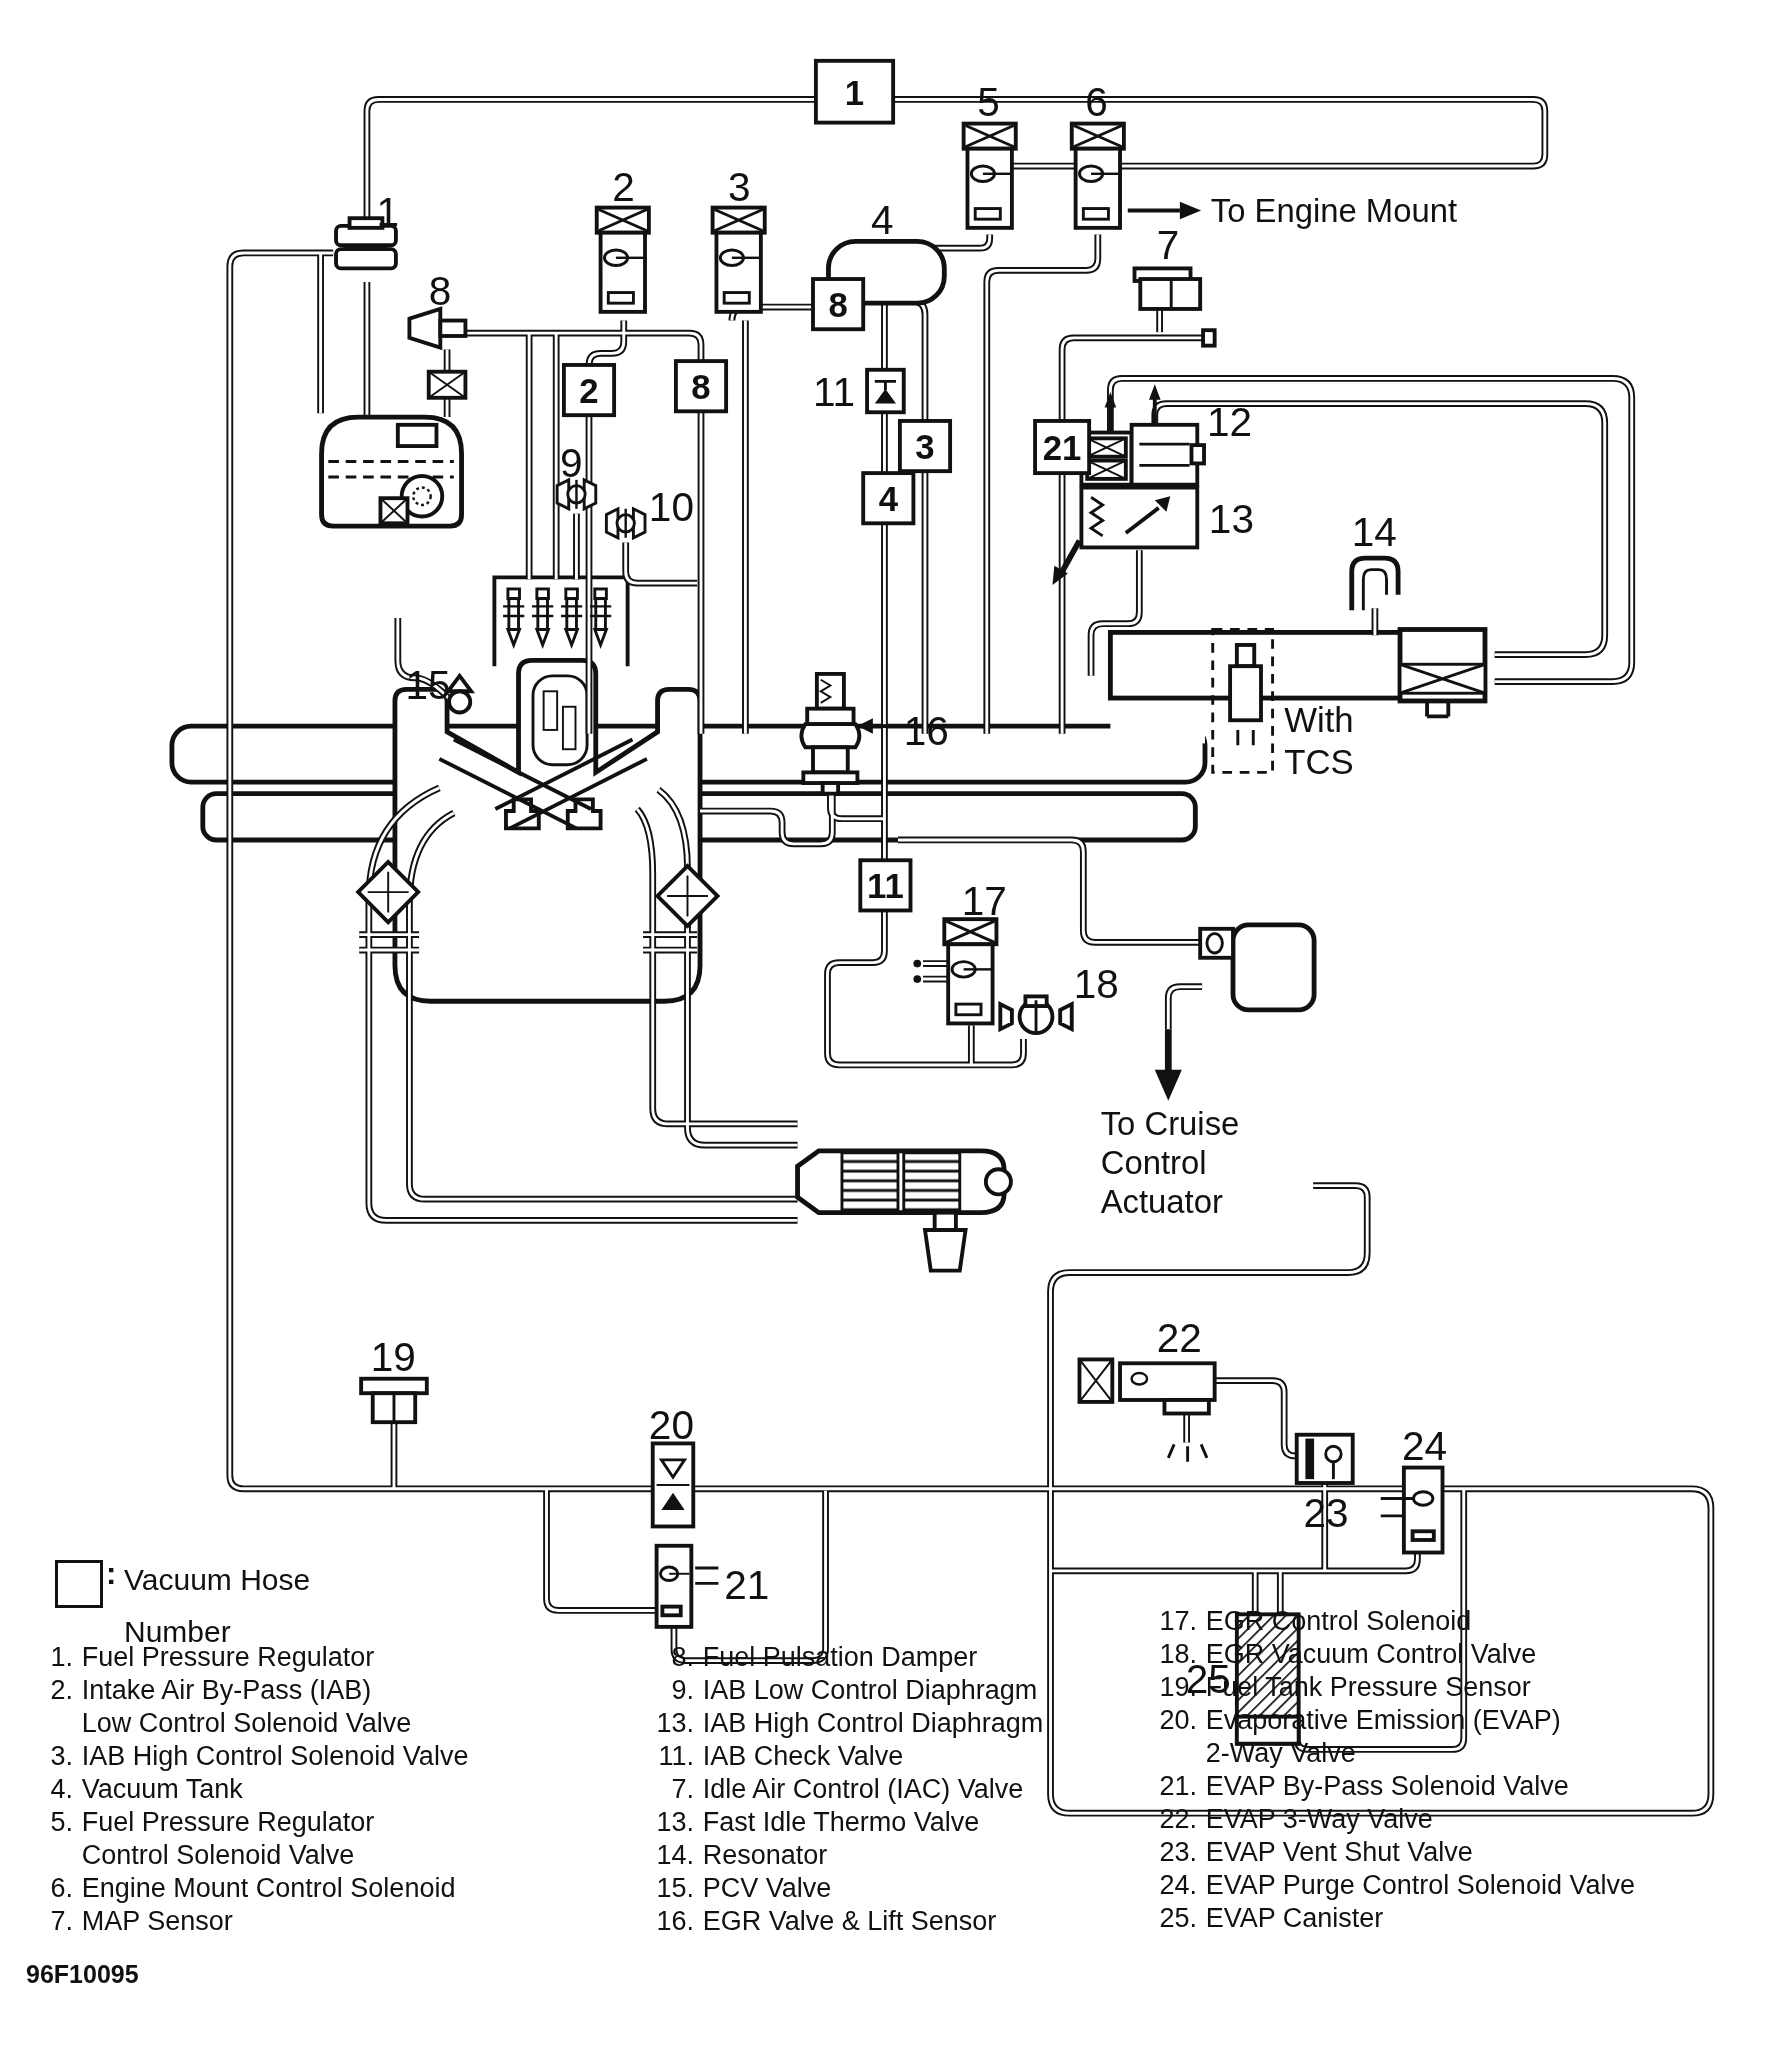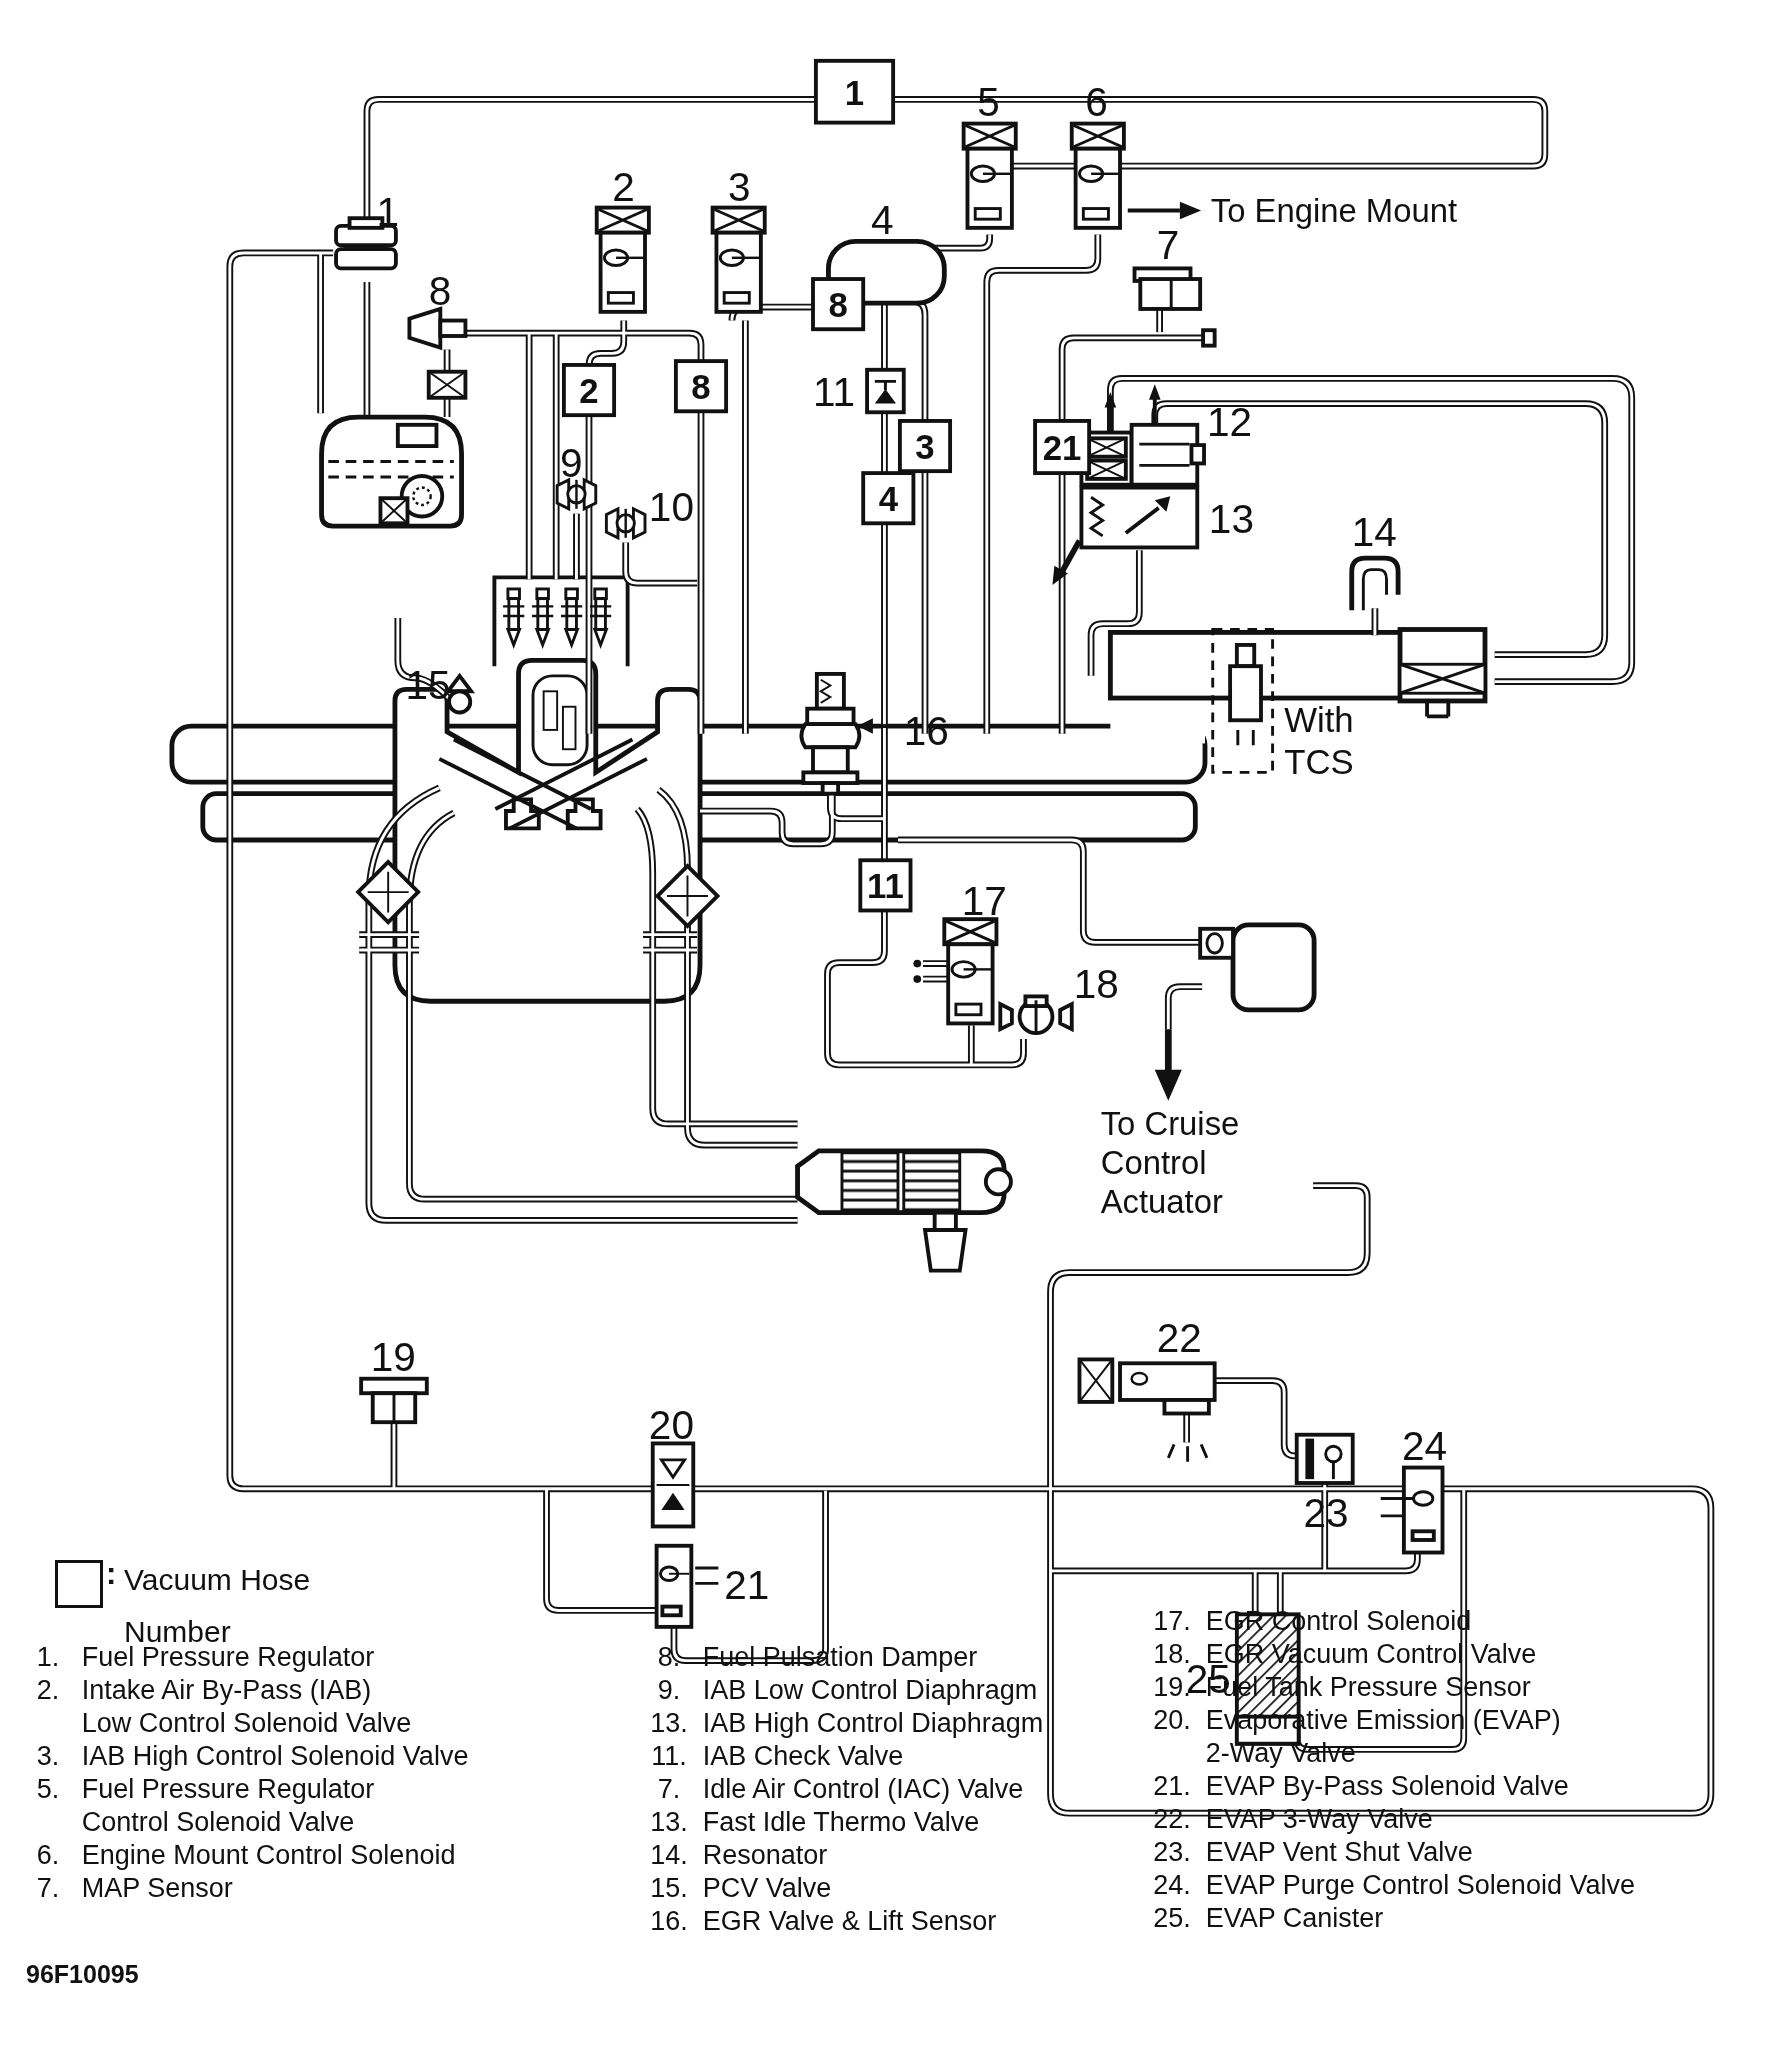--- a/index.html
+++ b/index.html
@@ -17,21 +17,21 @@
   .wf5{fill:#fff;stroke:#111;stroke-width:5;}
   .bf{fill:#111;stroke:none;}
   text{fill:#111;}
   .cl{font-size:42px;}
   .bn{font-size:36px;font-weight:bold;text-anchor:middle;}
   .an{font-size:34px;}
   .an2{font-size:36px;}
   
   .legend-col{position:absolute;font-size:27px;line-height:33px;}
   .li{white-space:nowrap;}
-  .ln{display:inline-block;width:50px;text-align:center;vertical-align:top;}
+  .ln{display:inline-block;width:50px;text-align:right;vertical-align:top;}
   .lt{display:inline-block;padding-left:8.7px;white-space:pre-line;vertical-align:top;}
   #symbox{position:absolute;left:55px;top:1560px;width:42px;height:42px;border:3.9px solid #111;}
   #symcolon{position:absolute;left:106px;top:1556px;font-size:31px;font-weight:bold;}
   #symtext{position:absolute;left:124px;top:1554px;font-size:30px;line-height:52px;white-space:pre-line;}
   #figcode{position:absolute;left:26px;top:1960px;font-size:25px;font-weight:bold;}
 </style>
 </head>
 <body>
 
 <div id="page">
@@ -456,20 +456,21 @@
   <div id="symbox"></div>
   <div id="symcolon">:</div>
   <div id="symtext">Vacuum Hose
 Number</div>
 
   <div class="legend-col" style="left:23px;top:1641px;">
     <div class="li"><span class="ln">1.</span><span class="lt">Fuel Pressure Regulator</span></div>
     <div class="li"><span class="ln">2.</span><span class="lt">Intake Air By-Pass (IAB)
 Low Control Solenoid Valve</span></div>
     <div class="li"><span class="ln">3.</span><span class="lt">IAB High Control Solenoid Valve</span></div>
+    <div class="li"><span class="ln">4.</span><span class="lt">Vacuum Tank</span></div>
     <div class="li"><span class="ln">5.</span><span class="lt">Fuel Pressure Regulator
 Control Solenoid Valve</span></div>
     <div class="li"><span class="ln">6.</span><span class="lt">Engine Mount Control Solenoid</span></div>
     <div class="li"><span class="ln">7.</span><span class="lt">MAP Sensor</span></div>
   </div>
 
   <div class="legend-col" style="left:644px;top:1641px;">
     <div class="li"><span class="ln">8.</span><span class="lt">Fuel Pulsation Damper</span></div>
     <div class="li"><span class="ln">9.</span><span class="lt">IAB Low Control Diaphragm</span></div>
     <div class="li"><span class="ln">13.</span><span class="lt">IAB High Control Diaphragm</span></div>

